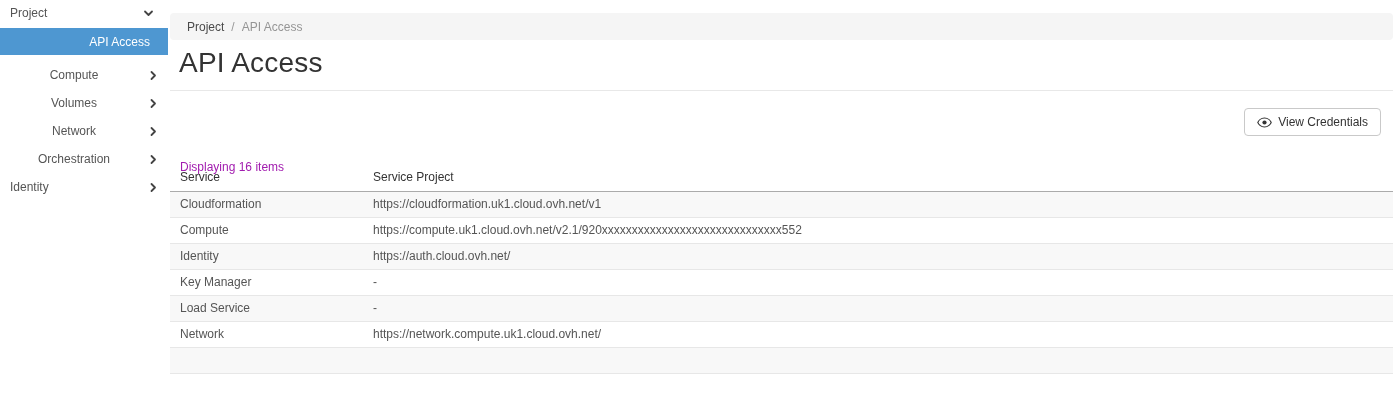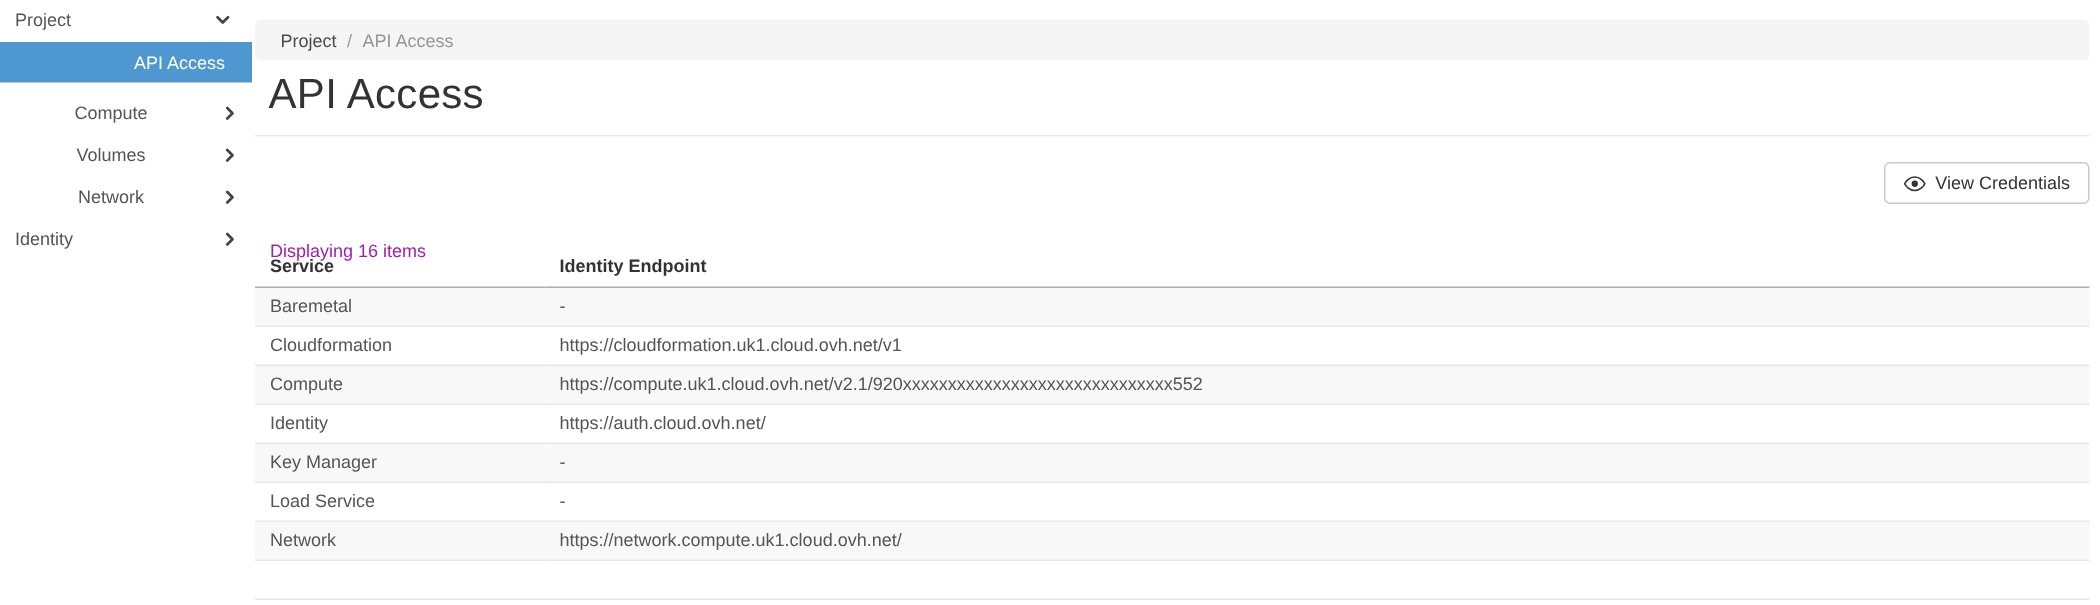--- a/index.html
+++ b/index.html
@@ -35,37 +35,37 @@
   .breadcrumb-bar .crumb-sep { color: #999; margin: 0 7px; }
   .breadcrumb-bar .crumb-current { color: #959595; }
 
   .page-title {
     position: absolute; top: 47px; left: 9px; margin: 0;
     font-size: 28px; font-weight: 400; color: #333; letter-spacing: 0.2px;
   }
 
   .title-divider { position: absolute; top: 90px; left: 0; right: 0; height: 0; border-top: 1px solid #e8e8e8; }
 
-  .actions { position: absolute; top: 108px; right: 0; display: flex; gap: 29px; }
+  .actions { position: absolute; top: 108px; right: 12px; display: flex; gap: 29px; }
   .btn {
     height: 28px; background: #fff; border: 1px solid #c9c9c9; border-radius: 4px;
     font-size: 12px; color: #333; padding: 0 12px;
     display: inline-flex; align-items: center; gap: 6px; cursor: pointer;
     font-family: inherit;
   }
   .btn svg { display: block; }
   .caret { width: 0; height: 0; border-left: 4px solid transparent; border-right: 4px solid transparent; border-top: 4px solid #333; margin-left: 2px; }
 
   .table-summary { position: absolute; top: 160px; left: 10px; font-size: 12px; color: #a21caf; }
 
   .table-wrap { position: absolute; top: 163px; left: 0; right: 0; }
   table.endpoints { width: 100%; border-collapse: collapse; table-layout: fixed; font-size: 12px; }
   table.endpoints col.c1 { width: 193px; }
   table.endpoints th {
-    text-align: left; font-weight: bold; color: #333;
+    text-align: left; font-weight: normal; color: #333;
     height: 28px; padding: 0 0 0 10px; vertical-align: middle;
     border-bottom: 1px solid #ababab;
   }
   table.endpoints td {
     height: 26px; padding: 0 0 0 10px; vertical-align: middle; color: #555;
     border-bottom: 1px solid #e7e7e7;
     white-space: nowrap; overflow: hidden;
   }
   table.endpoints tbody tr:nth-child(odd) { background: #f8f8f8; }
 </style>
@@ -108,20 +108,28 @@
 
     <div class="side-row sub">
       <span class="sub-label">Network</span>
       <span class="chev-r">
         <svg class="chevicon" width="11" height="11" viewBox="0 0 11 11">
             <path d="M3.5 2 L7 5.5 L3.5 9" fill="none" stroke="#444" stroke-width="1.8" stroke-linecap="round" stroke-linejoin="round"></path>
           </svg>
       </span>
     </div>
 
+    <div class="side-row sub">
+      <span class="sub-label">Orchestration</span>
+      <span class="chev-r">
+        <svg class="chevicon" width="11" height="11" viewBox="0 0 11 11">
+            <path d="M3.5 2 L7 5.5 L3.5 9" fill="none" stroke="#444" stroke-width="1.8" stroke-linecap="round" stroke-linejoin="round"></path>
+          </svg>
+      </span>
+    </div>
   </div>
 
   <div class="side-row bottom-level">
     <span>Identity</span>
     <span class="chev-r">
       <svg class="chevicon" width="11" height="11" viewBox="0 0 11 11">
           <path d="M3.5 2 L7 5.5 L3.5 9" fill="none" stroke="#444" stroke-width="1.8" stroke-linecap="round" stroke-linejoin="round"></path>
         </svg>
     </span>
   </div>
@@ -155,28 +163,24 @@
 
   <div class="table-wrap">
     <table class="endpoints">
       <colgroup>
           <col class="c1">
           <col>
         </colgroup>
       <thead>
         <tr>
           <th>Service</th>
-          <th>Identity Endpoint</th>
+          <th>Service Project</th>
         </tr>
       </thead>
       <tbody id="endpoint-rows">
-    <tr>
-      <td>Baremetal</td>
-      <td>-</td>
-    </tr>
 
     <tr>
       <td>Cloudformation</td>
       <td>https://cloudformation.uk1.cloud.ovh.net/v1</td>
     </tr>
 
     <tr>
       <td>Compute</td>
       <td>https://compute.uk1.cloud.ovh.net/v2.1/920xxxxxxxxxxxxxxxxxxxxxxxxxxxxxx552</td>
     </tr>

